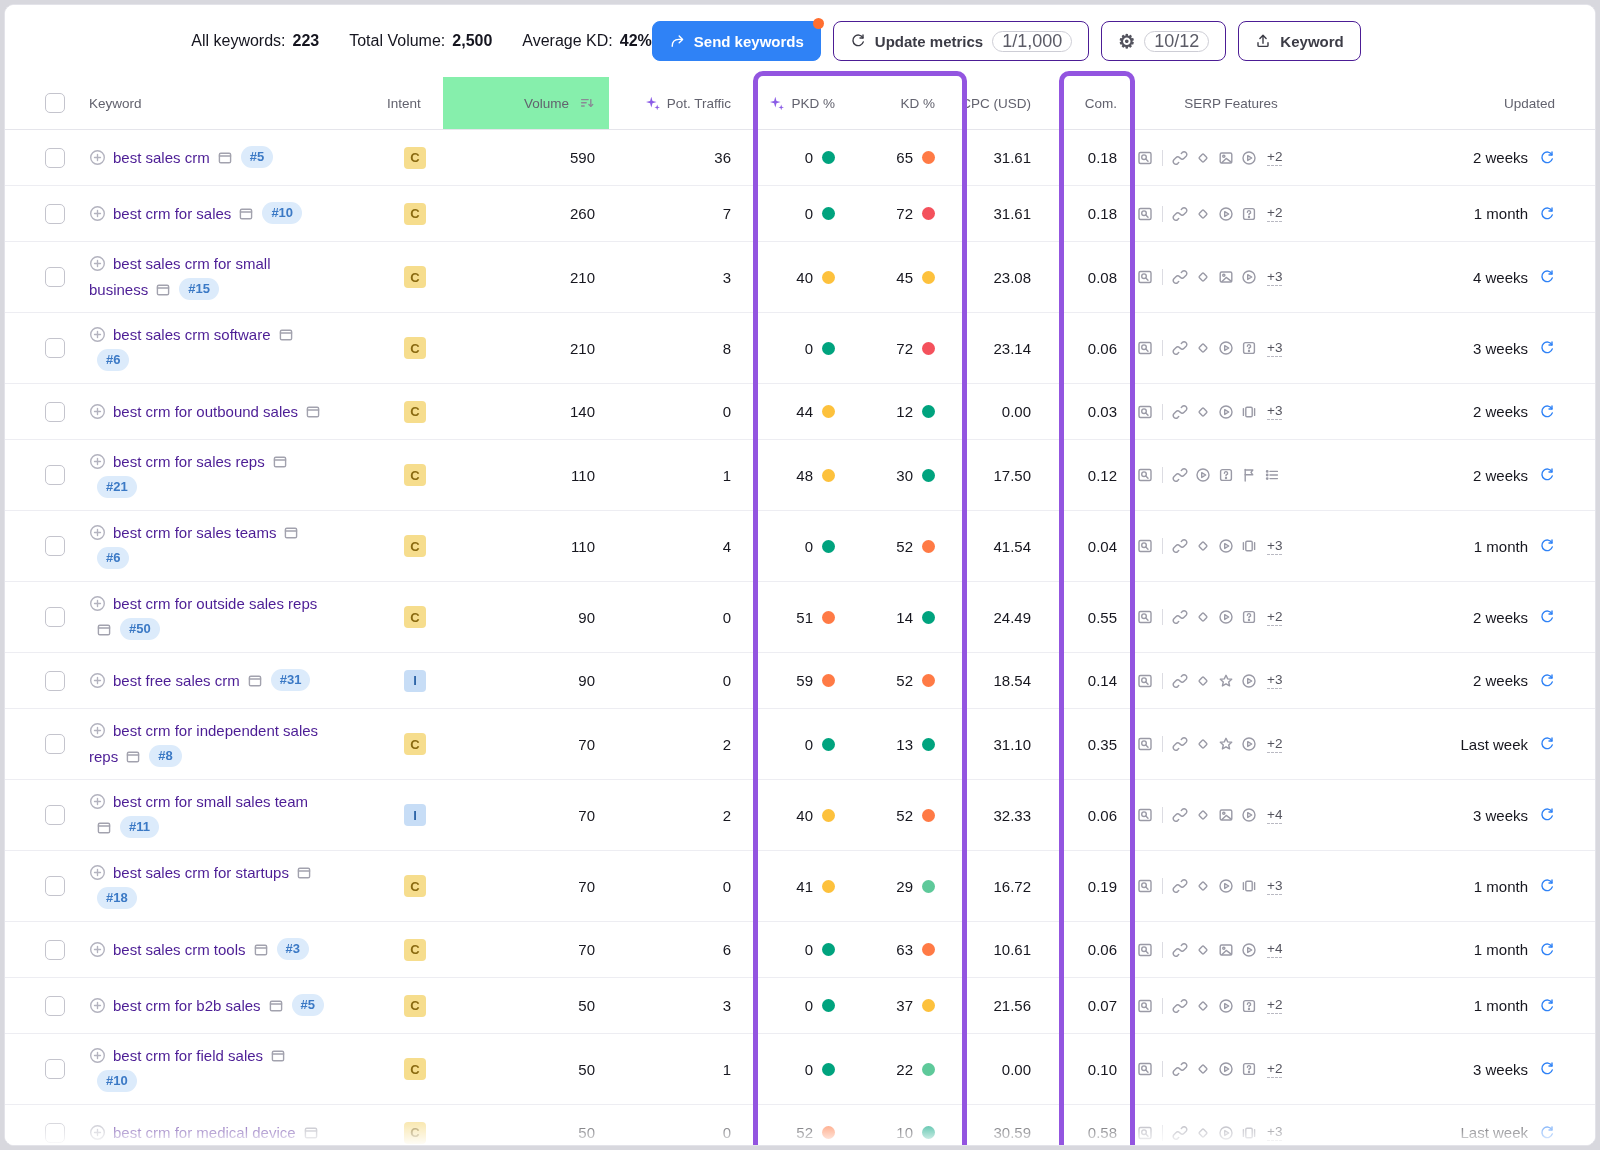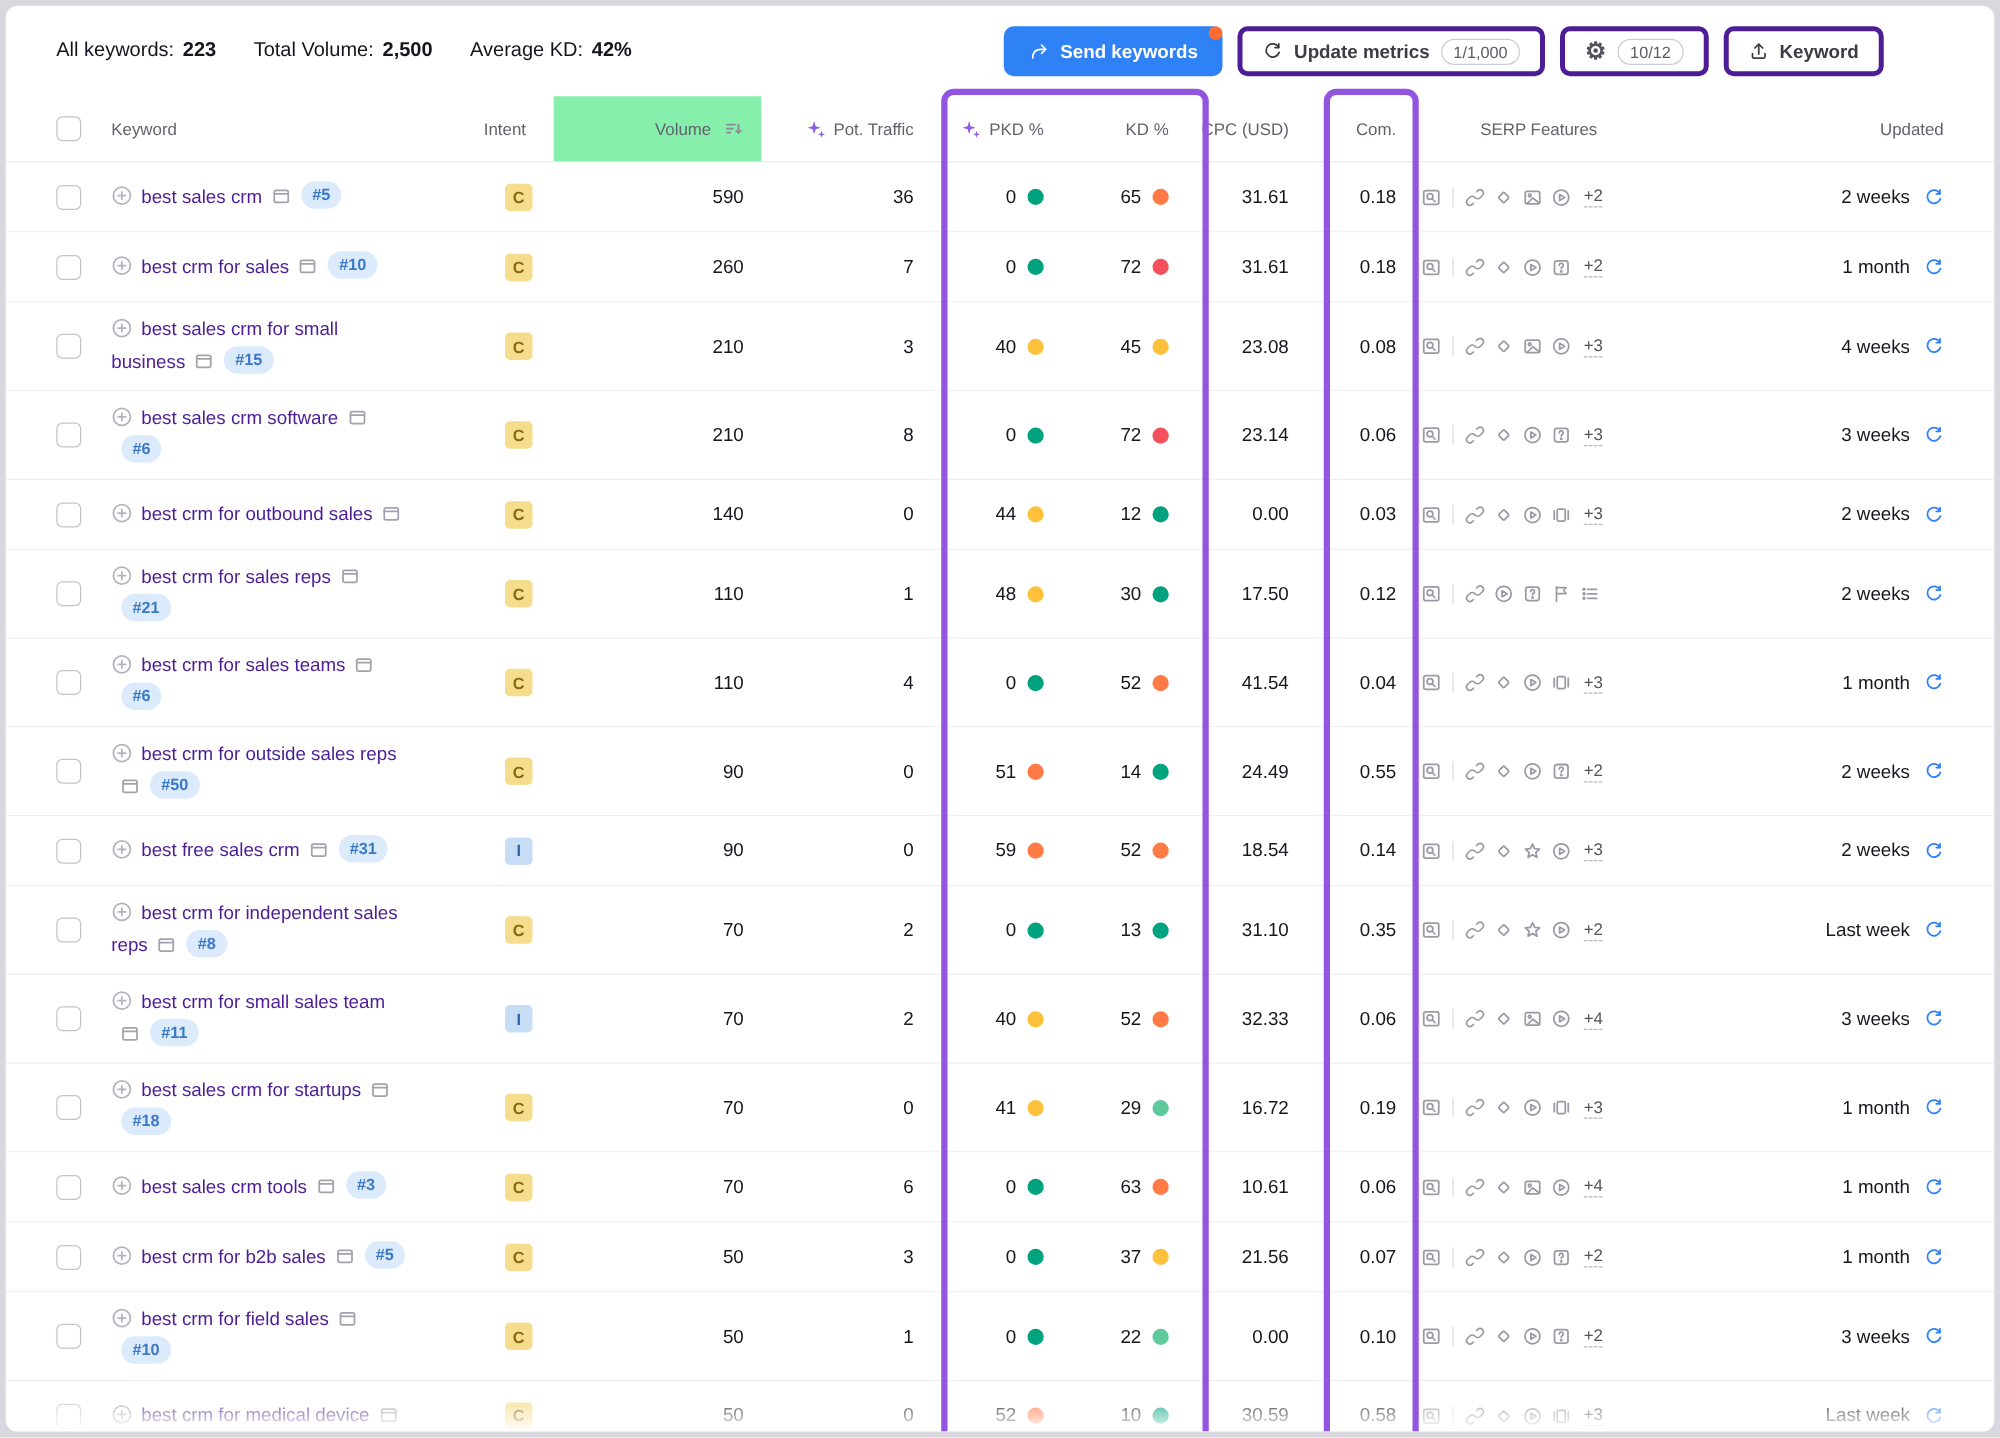--- a/index.html
+++ b/index.html
@@ -8,32 +8,32 @@
     background:#d8d8de;
     font-family:"Liberation Sans",sans-serif;
     color:#17171f;
   }
   .panel{
     position:relative;margin:4px;height:1140px;
     background:#fff;border:1px solid #e3e3e9;border-radius:10px;
     overflow:hidden;
   }
   
-  .topbar{height:72px;display:flex;align-items:center;justify-content:space-between;
+  .topbar{height:72px;display:flex;align-items:center;justify-content:center;
     padding:0 88px 0 40px;background:#fff}
   .stats{display:flex;gap:30px;font-size:16px;color:#15151f;align-items:center}
   .stat{display:flex;gap:7px;align-items:center}
   .stat .val{font-weight:700}
   .actions{display:flex;gap:12px;align-items:center}
   .btn{height:40px;border-radius:8px;display:inline-flex;align-items:center;gap:9px;
     padding:0 16px;font-size:15px;font-weight:700;color:#3c3c46;
-    background:#fff;border:4px solid #4c1d95;cursor:pointer;font-family:inherit}
+    background:#fff;border:1px solid #4c1d95;cursor:pointer;font-family:inherit}
   .btn-primary{background:#2f82f6;border-color:#2f82f6;color:#fff;position:relative}
   .btn .pill{border:1px solid #cdcdd5;border-radius:11px;padding:2px 9px;
-    font-size:13px;font-weight:400;color:#5b5b66;line-height:15px}
+    font-size:18px;font-weight:400;color:#5b5b66;line-height:15px}
   .notif-dot{position:absolute;top:-4px;right:-4px;width:11px;height:11px;border-radius:50%;
     background:#ff6e30}
   .icon{display:inline-flex;align-items:center;justify-content:center;line-height:0}
   .gear-glyph{font-size:19px;line-height:1;color:#53535e}
   
   .grid{display:grid;
     grid-template-columns:44px 298px 56px 166px 136px 100px 100px 100px 86px 200px 1fr;
     padding-left:40px;align-items:center}
   .thead{height:52px;border-bottom:1px solid #e5e5eb;color:#62626e;font-size:13.5px;background:#fff}
   .th{display:flex;align-items:center;height:100%;gap:6px}

